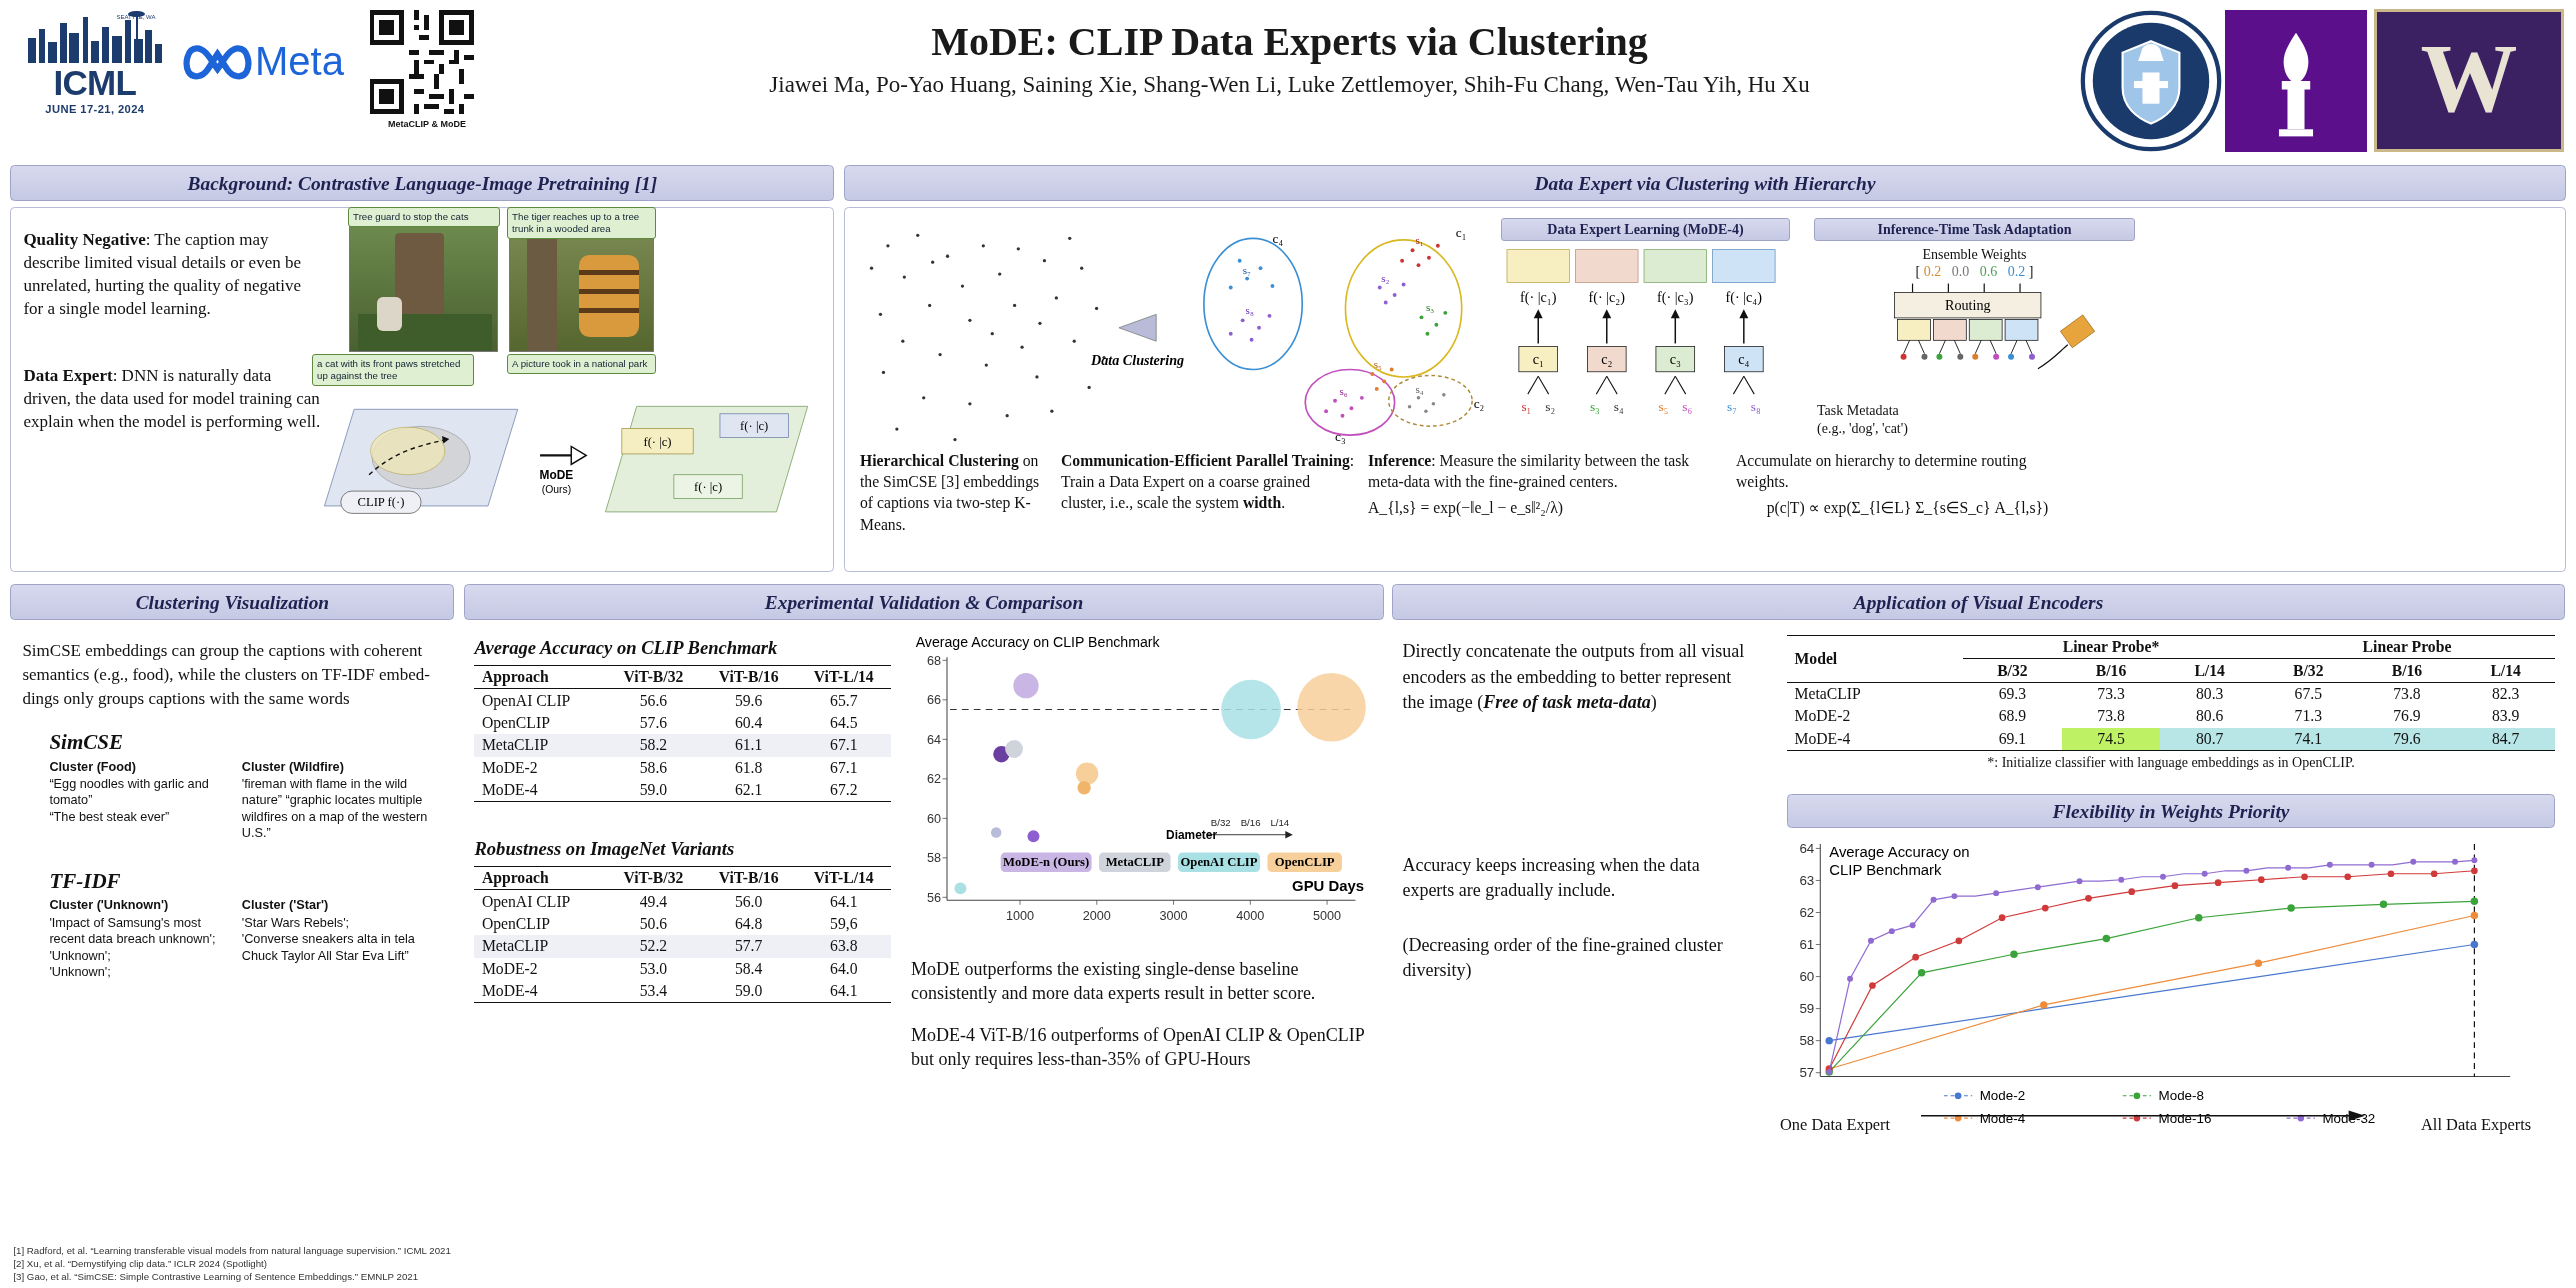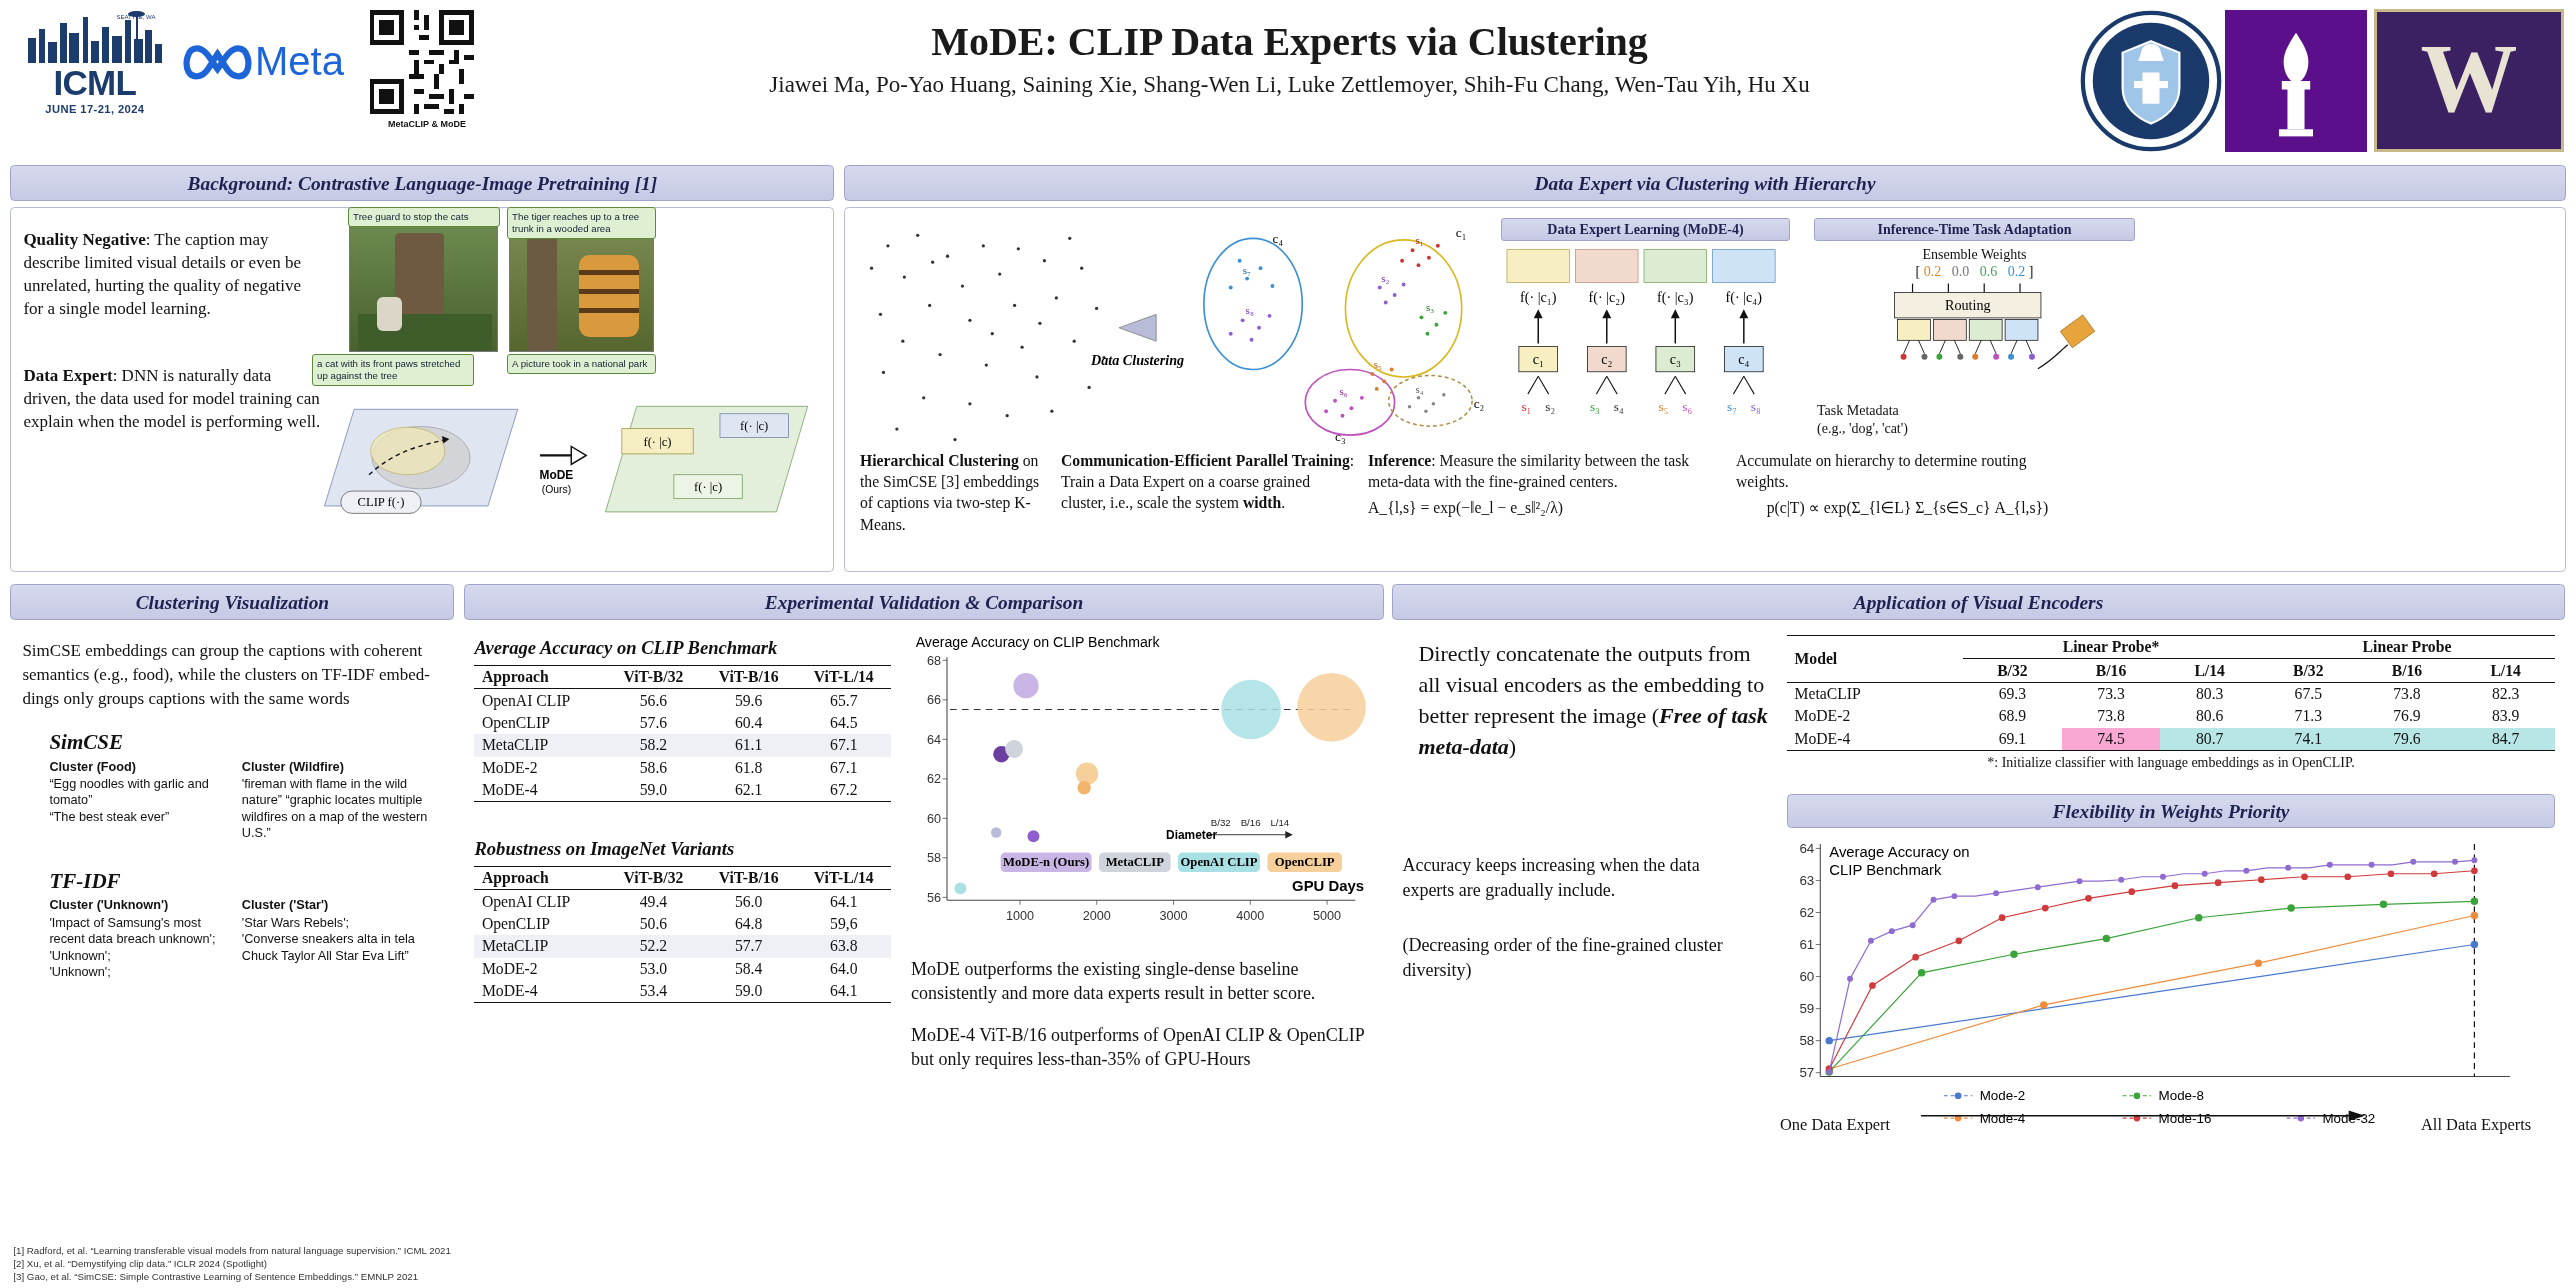--- a/index.html
+++ b/index.html
@@ -691,21 +691,21 @@
         </g>
       </svg>
     </div>
 
     <div class="txt" style="position:absolute;left:447px;top:328px;width:462px;font-size:18px;line-height:1.35;">MoDE outperforms the existing single-dense baseline consistently and more data experts result in better score.</div>
     <div class="txt" style="position:absolute;left:447px;top:394px;width:462px;font-size:18px;line-height:1.35;">MoDE-4 ViT-B/16 outperforms of OpenAI CLIP &amp; OpenCLIP but only requires less-than-35% of GPU-Hours</div>
   </div>
 
   <div style="position:absolute;left:1392px;top:629px;width:1173px;height:522px;">
 
-    <div class="txt" style="position:absolute;left:10.4px;top:10.4px;width:350px;font-size:22px;line-height:1.4;margin-left:16px;">
+    <div class="txt" style="position:absolute;left:10.4px;top:10.4px;width:350px;font-size:18px;line-height:1.4;">
       <span>Directly concatenate the outputs from all visual encoders as the embedding to better represent the image (</span><b><i>Free of task meta-data</i></b><span>)</span>
     </div>
 
     <div style="position:absolute;left:395px;top:6px;width:768px;">
       <table class="data" style="width:768px;">
         <thead>
           <tr>
             <th class="lbl" rowspan="2">Model</th>
             <th colspan="3">Linear Probe*</th>
             <th colspan="3">Linear Probe</th>
@@ -734,21 +734,21 @@
             <td>68.9</td>
             <td>73.8</td>
             <td>80.6</td>
             <td>71.3</td>
             <td>76.9</td>
             <td>83.9</td>
           </tr>
           <tr>
             <td class="lbl">MoDE-4</td>
             <td>69.1</td>
-            <td style="background:#f9a8d4">74.5</td>
+            <td style="background:#bef264">74.5</td>
             <td style="background:#b8e6e6">80.7</td>
             <td style="background:#b8e6e6">74.1</td>
             <td style="background:#b8e6e6">79.6</td>
             <td style="background:#b8e6e6">84.7</td>
           </tr>
         </tbody>
       </table>
       <div class="txt" style="text-align:center;font-size:14px;margin-top:4.5px;">*: Initialize classifier with language embeddings as in OpenCLIP.</div>
     </div>
 

